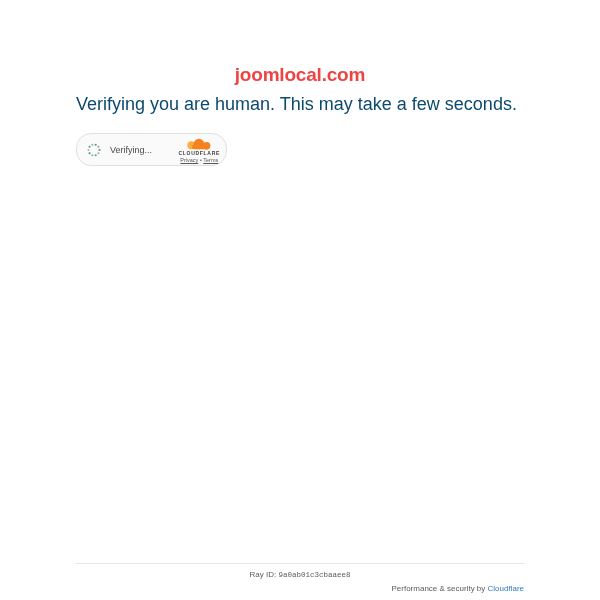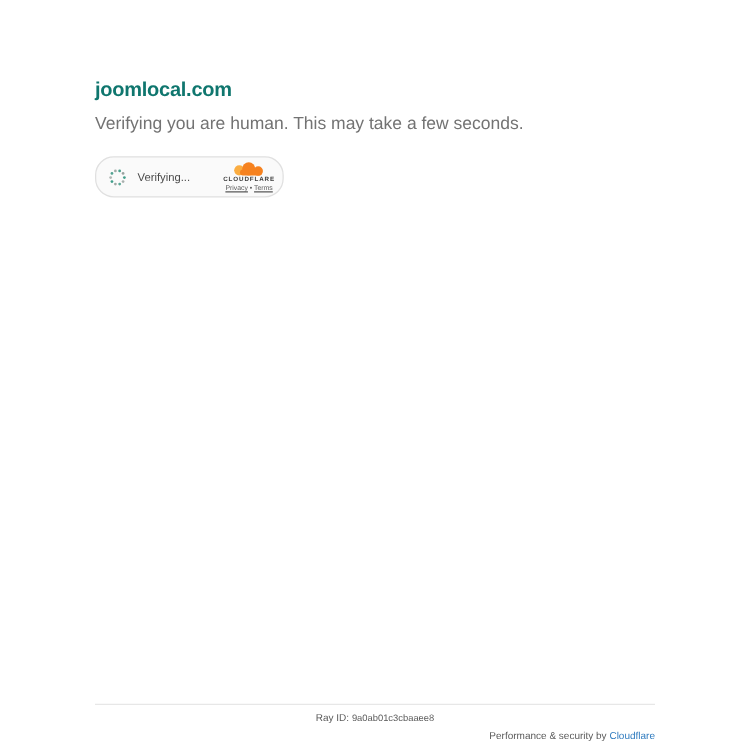--- a/index.html
+++ b/index.html
@@ -10,31 +10,32 @@
     position: relative;
     overflow: hidden;
   }
   .main {
     position: absolute;
     left: 76px; top: 0;
     width: 448px;
   }
   .page-title {
     margin: 64px 0 0 0;
-    font-size: 16px;
+    font-size: 19px;
     font-weight: 600;
-    color: #0f766e;
+    color: #ef4444;
     letter-spacing: -0.2px;
     line-height: 1.15;
+    text-align: center;
   }
   .page-subtitle {
     margin: 8px 0 0 0;
-    font-size: 14px;
+    font-size: 18px;
     font-weight: 500;
-    color: #737373;
+    color: #0c4a6e;
     line-height: 1.2;
   }
   .turnstile-widget {
     margin-top: 18px;
     width: 151px; height: 33px;
     box-sizing: border-box;
     background: #fafafa;
     border: 1px solid #e0e0e0;
     border-radius: 15px;
     display: flex;
@@ -85,21 +86,21 @@
     left: 76px; top: 563px;
     width: 448px;
     border-top: 1px solid #e7e7e7;
     text-align: center;
   }
   .ray-line {
     margin-top: 6px;
     font-size: 8px;
     color: #5b5b5b;
   }
-  .ray-value { font-family: Liberation Sans, sans-serif; font-size: 7.5px; }
+  .ray-value { font-family: Liberation Mono, monospace; font-size: 7.5px; }
   .perf-line {
     margin-top: 5px;
     font-size: 8px;
     color: #5b5b5b;
     text-align: right;
   }
   .perf-line a {
     color: #2f7bbf;
     text-decoration: none;
     cursor: pointer;

